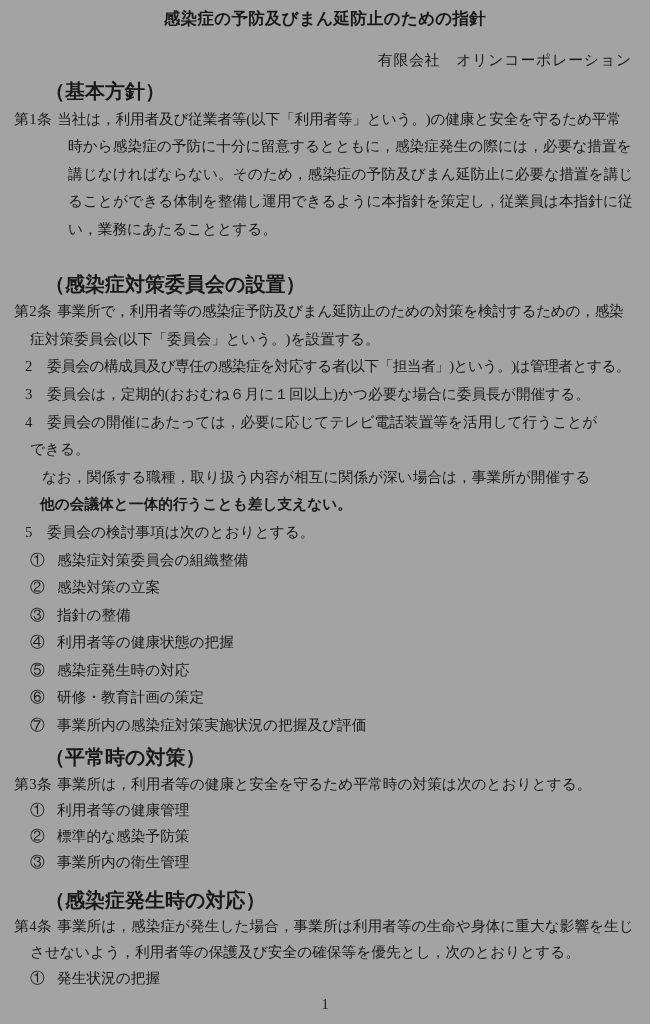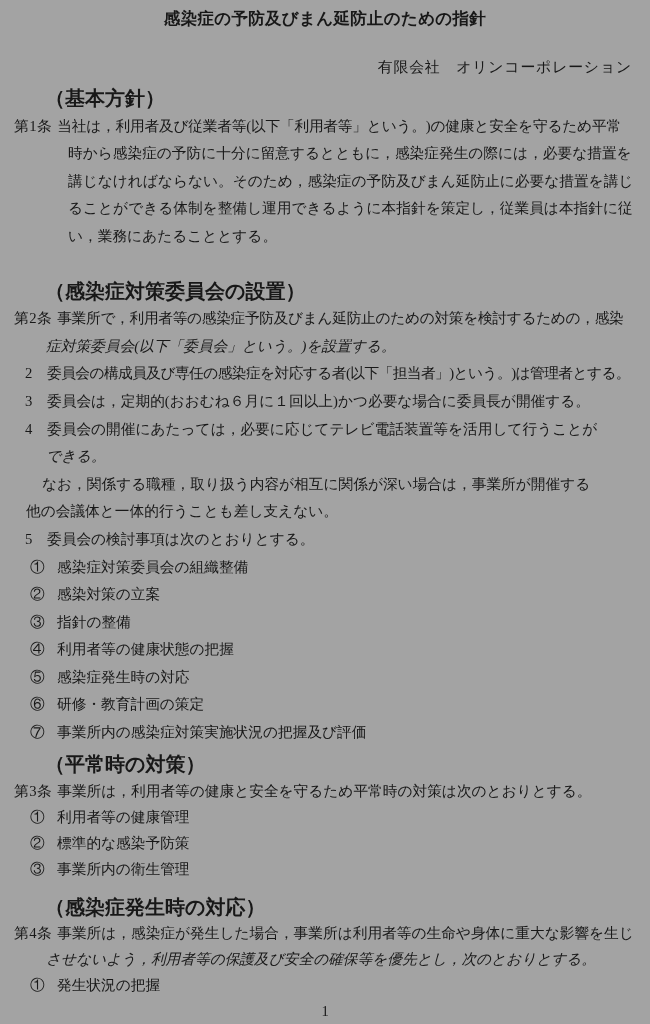--- a/index.html
+++ b/index.html
@@ -19,33 +19,33 @@
   .doc-title {
     text-align: center;
     font-weight: bold;
     font-size: 16.5px;
     letter-spacing: 0.3px;
     line-height: 27px;
   }
   .company {
     text-align: right;
     padding-right: 18px;
-    margin-top: 22px;
+    margin-top: 15px;
     font-size: 14.9px;
     letter-spacing: 0.8px;
     line-height: 27px;
     padding-left: 33px;
   }
   .lines { margin-top: 0; }
   .heading { font-weight: bold; padding-left: 45px; margin-top: 4px; font-size: 20px; }
   .article { padding-left: 14px; }
   .article .lbl { font-weight: normal; margin-right: 5px; letter-spacing: 0.5px; }
   .cont68 { padding-left: 68px; }
-  .cont30 { padding-left: 46px; font-style: italic; }
-  .cont28 { padding-left: 26px; }
+  .cont30 { padding-left: 30px; }
+  .cont28 { padding-left: 40px; font-weight: bold; }
   .num  { padding-left: 25px; }
   .num .lbl { display: inline-block; width: 22px; }
   .nao  { padding-left: 42px; }
   .item { padding-left: 30px; }
   .item .lbl { display: inline-block; width: 27px; }
   .blank { height: 23px; }
   
   .lines > :nth-child(n+26) { line-height: 26px; }
   .lines > :nth-child(n+26).heading { margin-top: 12px; }
   

